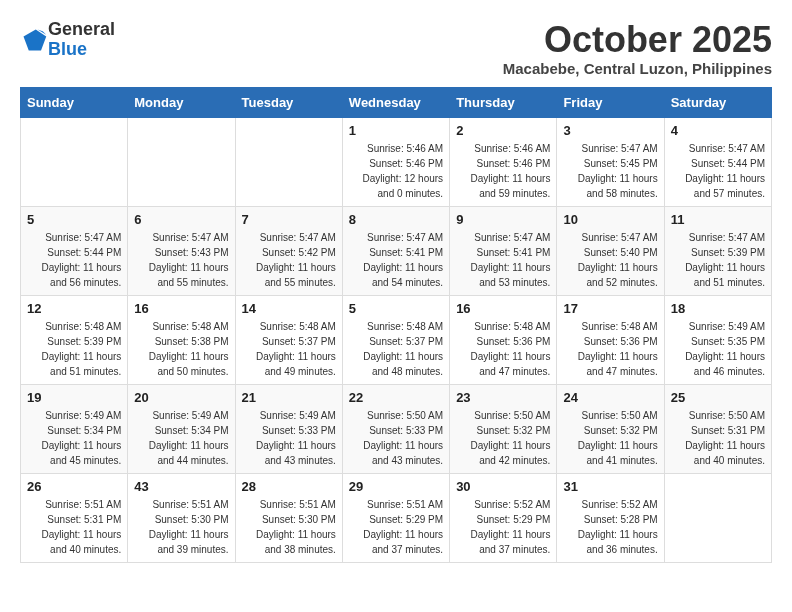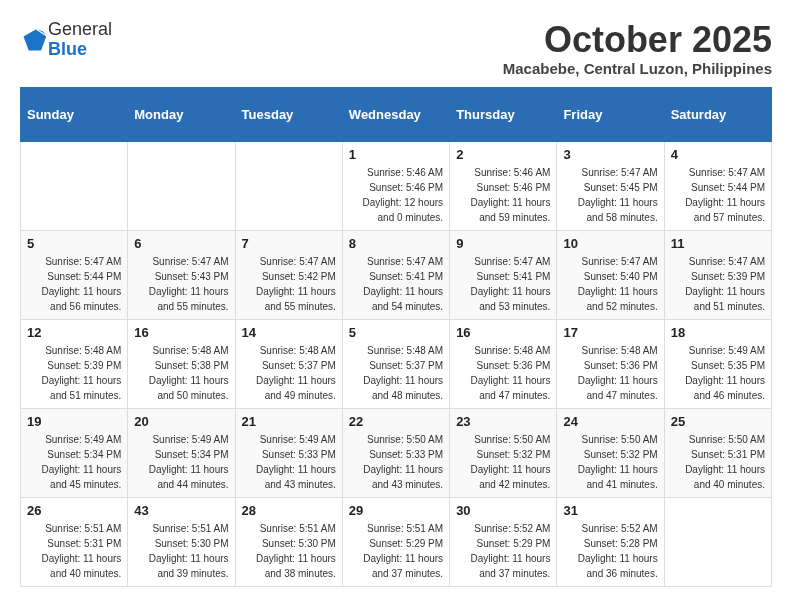--- a/index.html
+++ b/index.html
@@ -11,21 +11,21 @@
       padding: 20px;
     }
     .header-area {
       display: flex;
       justify-content: space-between;
       align-items: flex-start;
       margin-bottom: 10px;
     }
     .logo-text-general {
       font-size: 18px;
-      font-weight: normal;
+      font-weight: bold;
       color: #333;
       line-height: 1.1;
     }
     .logo-text-blue {
       font-size: 18px;
       font-weight: bold;
       color: #1a73c7;
       line-height: 1.1;
     }
     .logo-icon {
@@ -49,21 +49,21 @@
     .calendar-table {
       width: 100%;
       border-collapse: collapse;
       border: 1px solid #ccc;
     }
     .calendar-table th {
       background-color: #2a6db5;
       color: #fff;
       font-size: 13px;
       font-weight: bold;
-      padding: 19px 6px;
+      padding: 7px 6px;
       text-align: left;
       border: 1px solid #2a6db5;
     }
     .calendar-table td {
       vertical-align: top;
       padding: 5px 6px;
       border: 1px solid #ddd;
       width: calc(100% / 7);
       min-height: 85px;
       font-size: 10.5px;

